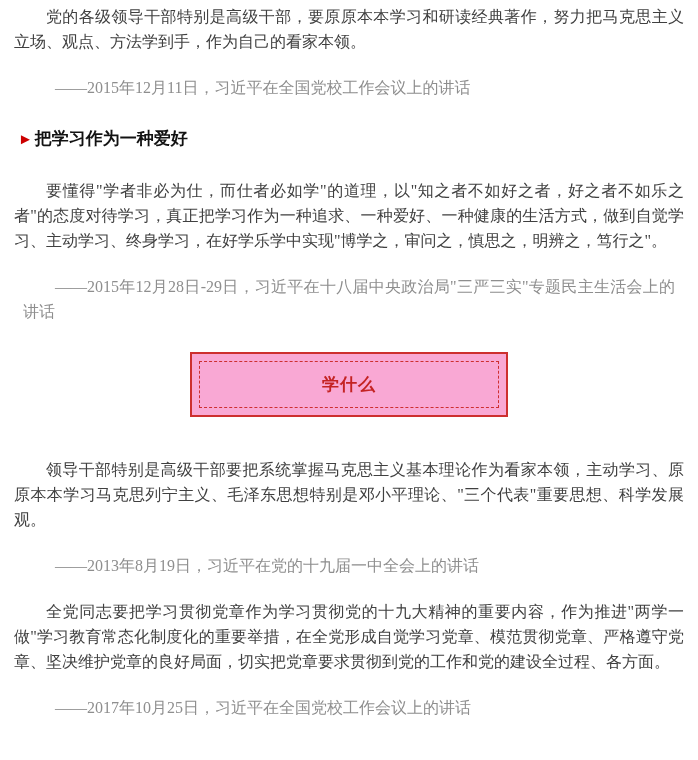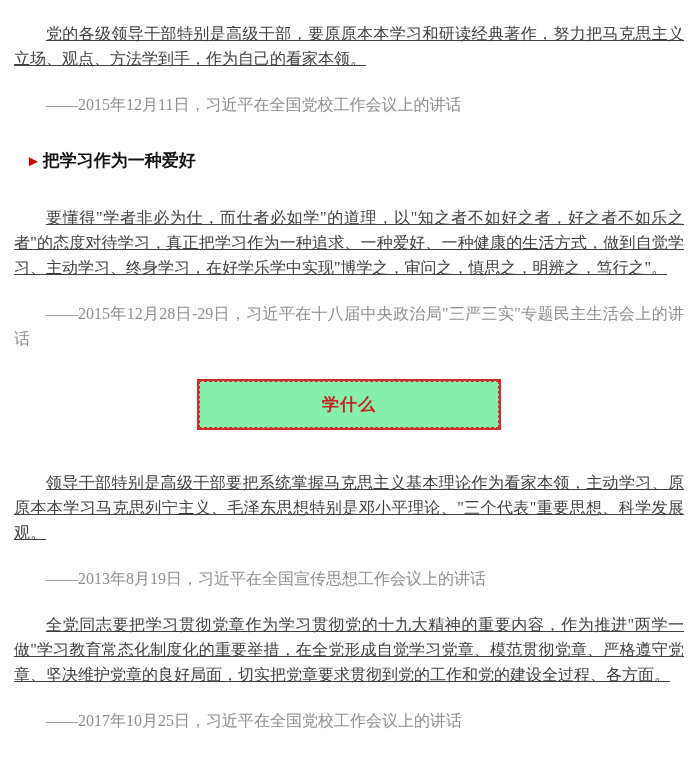--- a/index.html
+++ b/index.html
@@ -16,49 +16,49 @@
     box-sizing: border-box;
     width: 698px;
     padding: 0 14px 26px 14px;
     font-family: "Liberation Serif", "DejaVu Serif", serif;
     font-size: 16px;
     line-height: 25px;
     color: #404040;
     text-align: justify;
   }
   .para {
-    margin: 21px 0;
+    margin: 4px 0;
     text-indent: 2em;
-    text-decoration: underline;
   }
   .quote {
-    margin: 21px 0;
+    margin: 21px 9px;
     text-indent: 2em;
     color: #8e8e8e;
   }
   .heading {
-    margin: 26px 12px;
+    margin: 26px 4px;
     font-size: 17px;
-    line-height: 35px;
+    line-height: 25px;
     font-weight: bold;
     color: #121212;
     text-align: left;
   }
   .heading .arrow {
     color: #cc0000;
     font-size: 15px;
     margin-right: 2px;
     font-weight: normal;
   }
   .banner {
     box-sizing: content-box;
     width: 300px;
     margin: 28px auto 40px auto;
     border: 2px solid #cd2f2f;
-    background: #86efac;
+    padding: 7px;
+    background: #f9a8d4;
   }
   .banner-inner {
     border: 1px dashed #cd2f2f;
     padding: 10px 0;
     text-align: center;
   }
   .banner-text {
     color: #c42323;
     font-weight: bold;
     font-size: 17px;
@@ -83,19 +83,19 @@
   <p class="quote">——2015年12月28日-29日，习近平在十八届中央政治局"三严三实"专题民主生活会上的讲话</p>
 
   <div class="banner">
     <div class="banner-inner">
       <span class="banner-text">学什么</span>
     </div>
   </div>
 
   <p class="para">领导干部特别是高级干部要把系统掌握马克思主义基本理论作为看家本领，主动学习、原原本本学习马克思列宁主义、毛泽东思想特别是邓小平理论、"三个代表"重要思想、科学发展观。</p>
 
-  <p class="quote">——2013年8月19日，习近平在全国宣传思想工作会议上的讲话</p>
+  <p class="quote">——2013年8月19日，习近平在党的十九届一中全会上的讲话</p>
 
   <p class="para">全党同志要把学习贯彻党章作为学习贯彻党的十九大精神的重要内容，作为推进"两学一做"学习教育常态化制度化的重要举措，在全党形成自觉学习党章、模范贯彻党章、严格遵守党章、坚决维护党章的良好局面，切实把党章要求贯彻到党的工作和党的建设全过程、各方面。</p>
 
   <p class="quote">——2017年10月25日，习近平在全国党校工作会议上的讲话</p>
 
 </div>
 
 </body></html>

